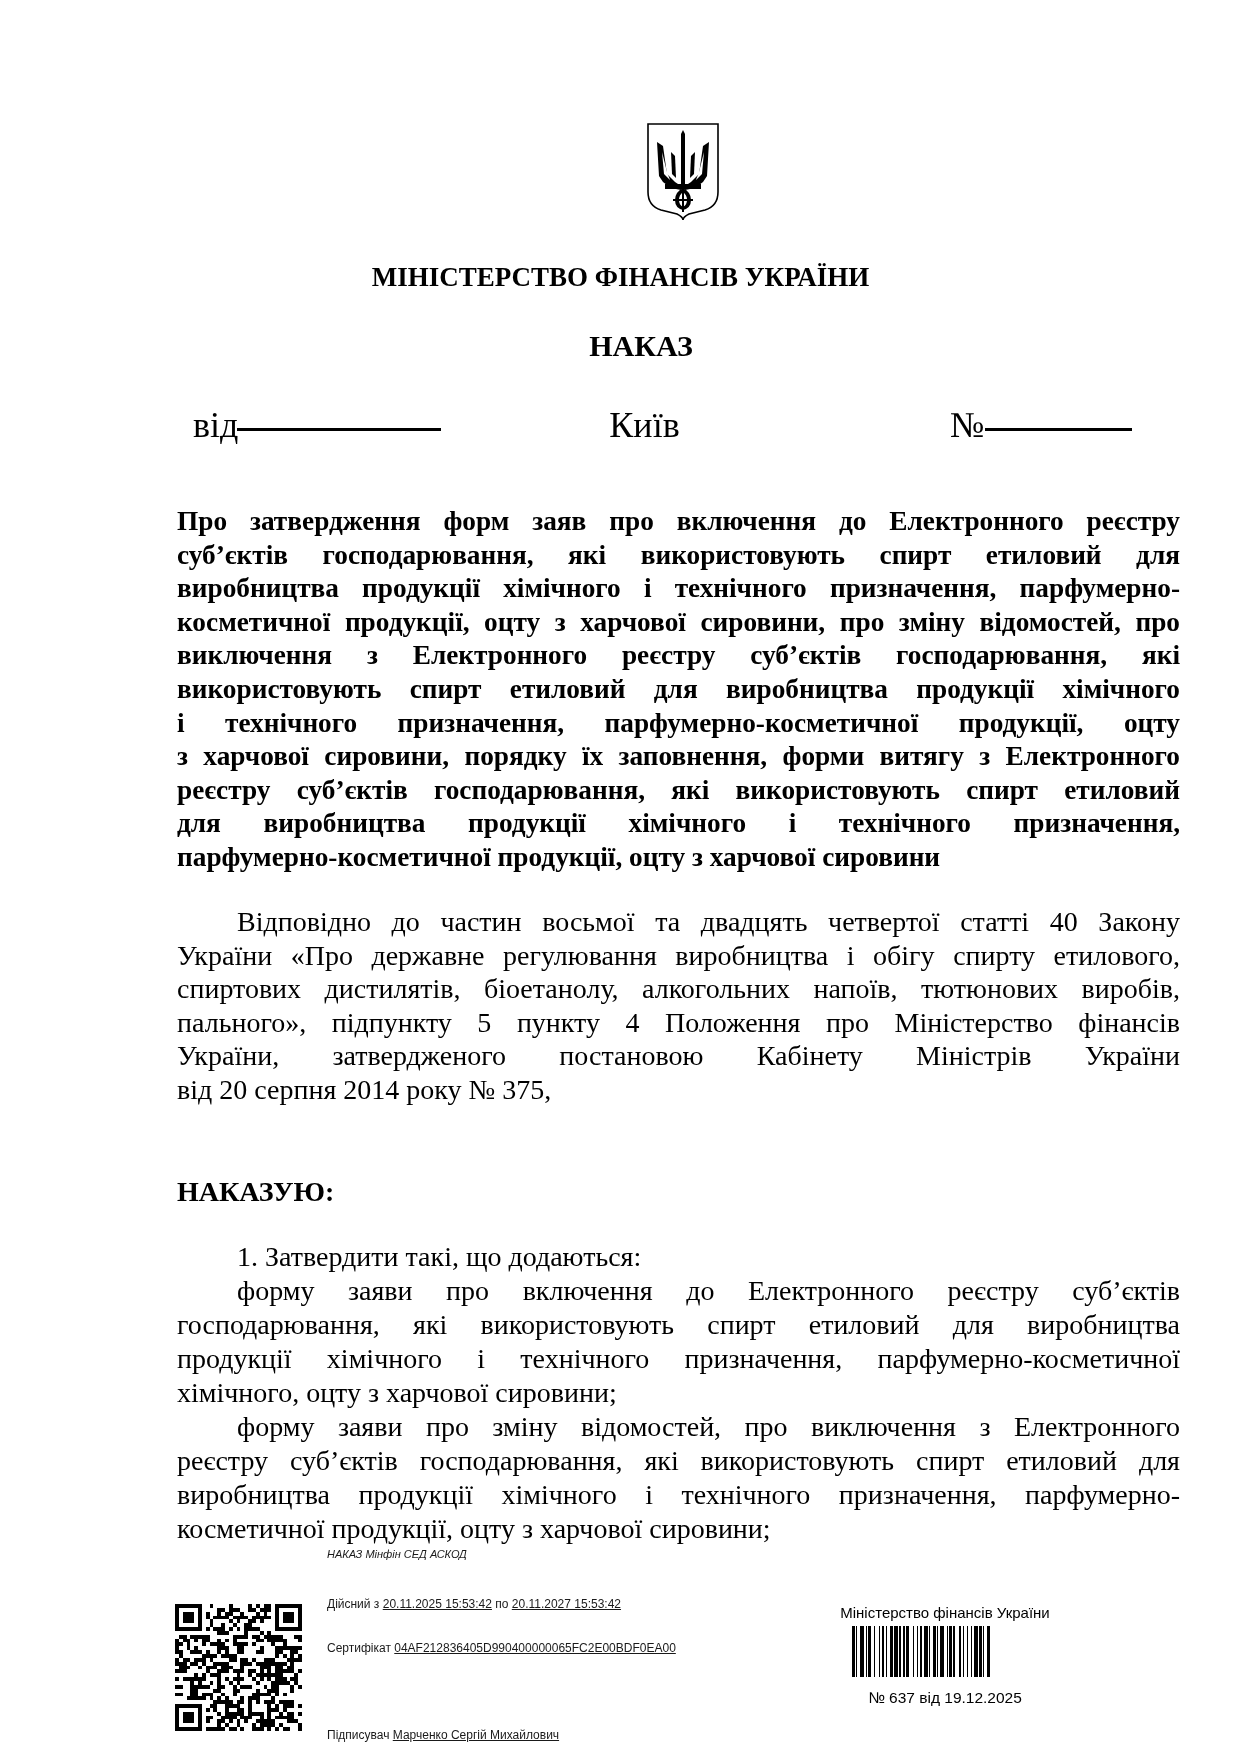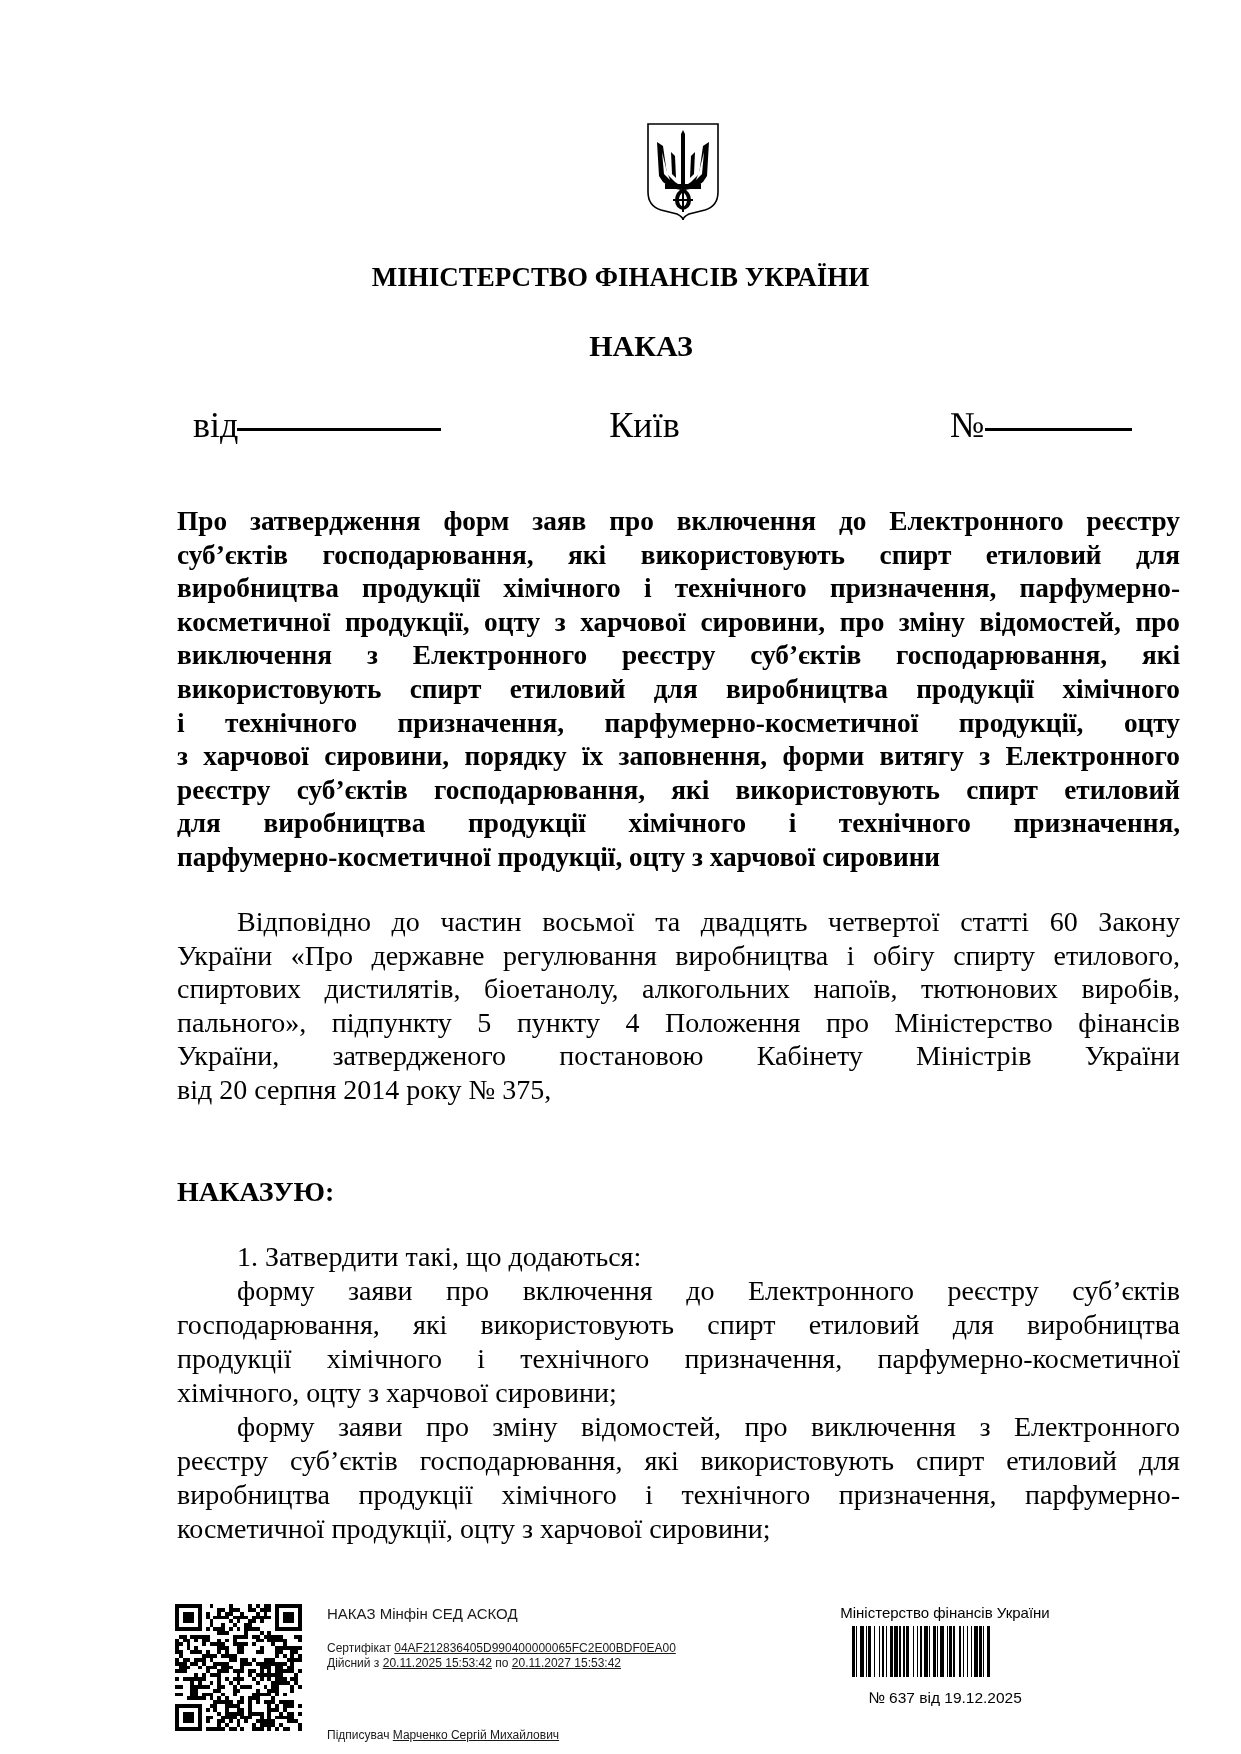--- a/index.html
+++ b/index.html
@@ -30,24 +30,24 @@
   #title-block { top: 505px; }
   #preamble { top: 905px; }
   #order-word { position: absolute; left: 177px; top: 1175px; font-weight: bold; font-size: 28px; line-height: 34px; }
   #items { top: 1240px; }
   #items .line { height: 34px; line-height: 34px; }
 
   
   #qr { position: absolute; left: 175px; top: 1604px; width: 127px; height: 127px; }
   .f-text { position: absolute; left: 327px; font-size: 12px; color: #1a1a1a; white-space: nowrap; }
   .f-text .u { text-decoration: underline; }
-  #f-system { top: 1605px; font-size: 15px; }
+  #f-system { top: 1548px; font-size: 11px; font-style: italic; }
   #f-cert { top: 1641px; }
   #f-signer { top: 1680px; margin-top: 48px; }
-  #f-valid { top: 1656px; }
+  #f-valid { top: 1597px; }
   #bc-org { position: absolute; left: 820px; width: 250px; top: 1604px; text-align: center; font-size: 15px; white-space: nowrap; }
   #barcode { position: absolute; left: 852px; top: 1626px; width: 178px; height: 51px; }
   #bc-reg { position: absolute; left: 820px; width: 250px; top: 1689px; text-align: center; font-size: 15.5px; white-space: nowrap; }
 </style>
 </head>
 <body>
 
 <svg id="coat" viewBox="0 0 76 99">
   <path d="M3 2 H73 V70 Q73 84 60 88 L44 92 Q38 95 38 98 Q38 95 32 92 L16 88 Q3 84 3 70 Z" fill="none" stroke="#000" stroke-width="1.6"></path>
   <g fill="#000">
@@ -87,21 +87,21 @@
   <span class="line">виключення з Електронного реєстру суб’єктів господарювання, які</span>
   <span class="line">використовують спирт етиловий для виробництва продукції хімічного</span>
   <span class="line">і технічного призначення, парфумерно-косметичної продукції, оцту</span>
   <span class="line">з харчової сировини, порядку їх заповнення, форми витягу з Електронного</span>
   <span class="line">реєстру суб’єктів господарювання, які використовують спирт етиловий</span>
   <span class="line">для виробництва продукції хімічного і технічного призначення,</span>
   <span class="line last">парфумерно-косметичної продукції, оцту з харчової сировини</span>
 </div>
 
 <div id="preamble" class="block serif">
-  <span class="line indent">Відповідно до частин восьмої та двадцять четвертої статті 60 Закону</span>
+  <span class="line indent">Відповідно до частин восьмої та двадцять четвертої статті 40 Закону</span>
   <span class="line">України «Про державне регулювання виробництва і обігу спирту етилового,</span>
   <span class="line">спиртових дистилятів, біоетанолу, алкогольних напоїв, тютюнових виробів,</span>
   <span class="line">пального», підпункту 5 пункту 4 Положення про Міністерство фінансів</span>
   <span class="line">України, затвердженого постановою Кабінету Міністрів України</span>
   <span class="line last">від 20 серпня 2014 року № 375,</span>
 </div>
 
 <div id="order-word" class="serif">НАКАЗУЮ:</div>
 
 <div id="items" class="block serif">

